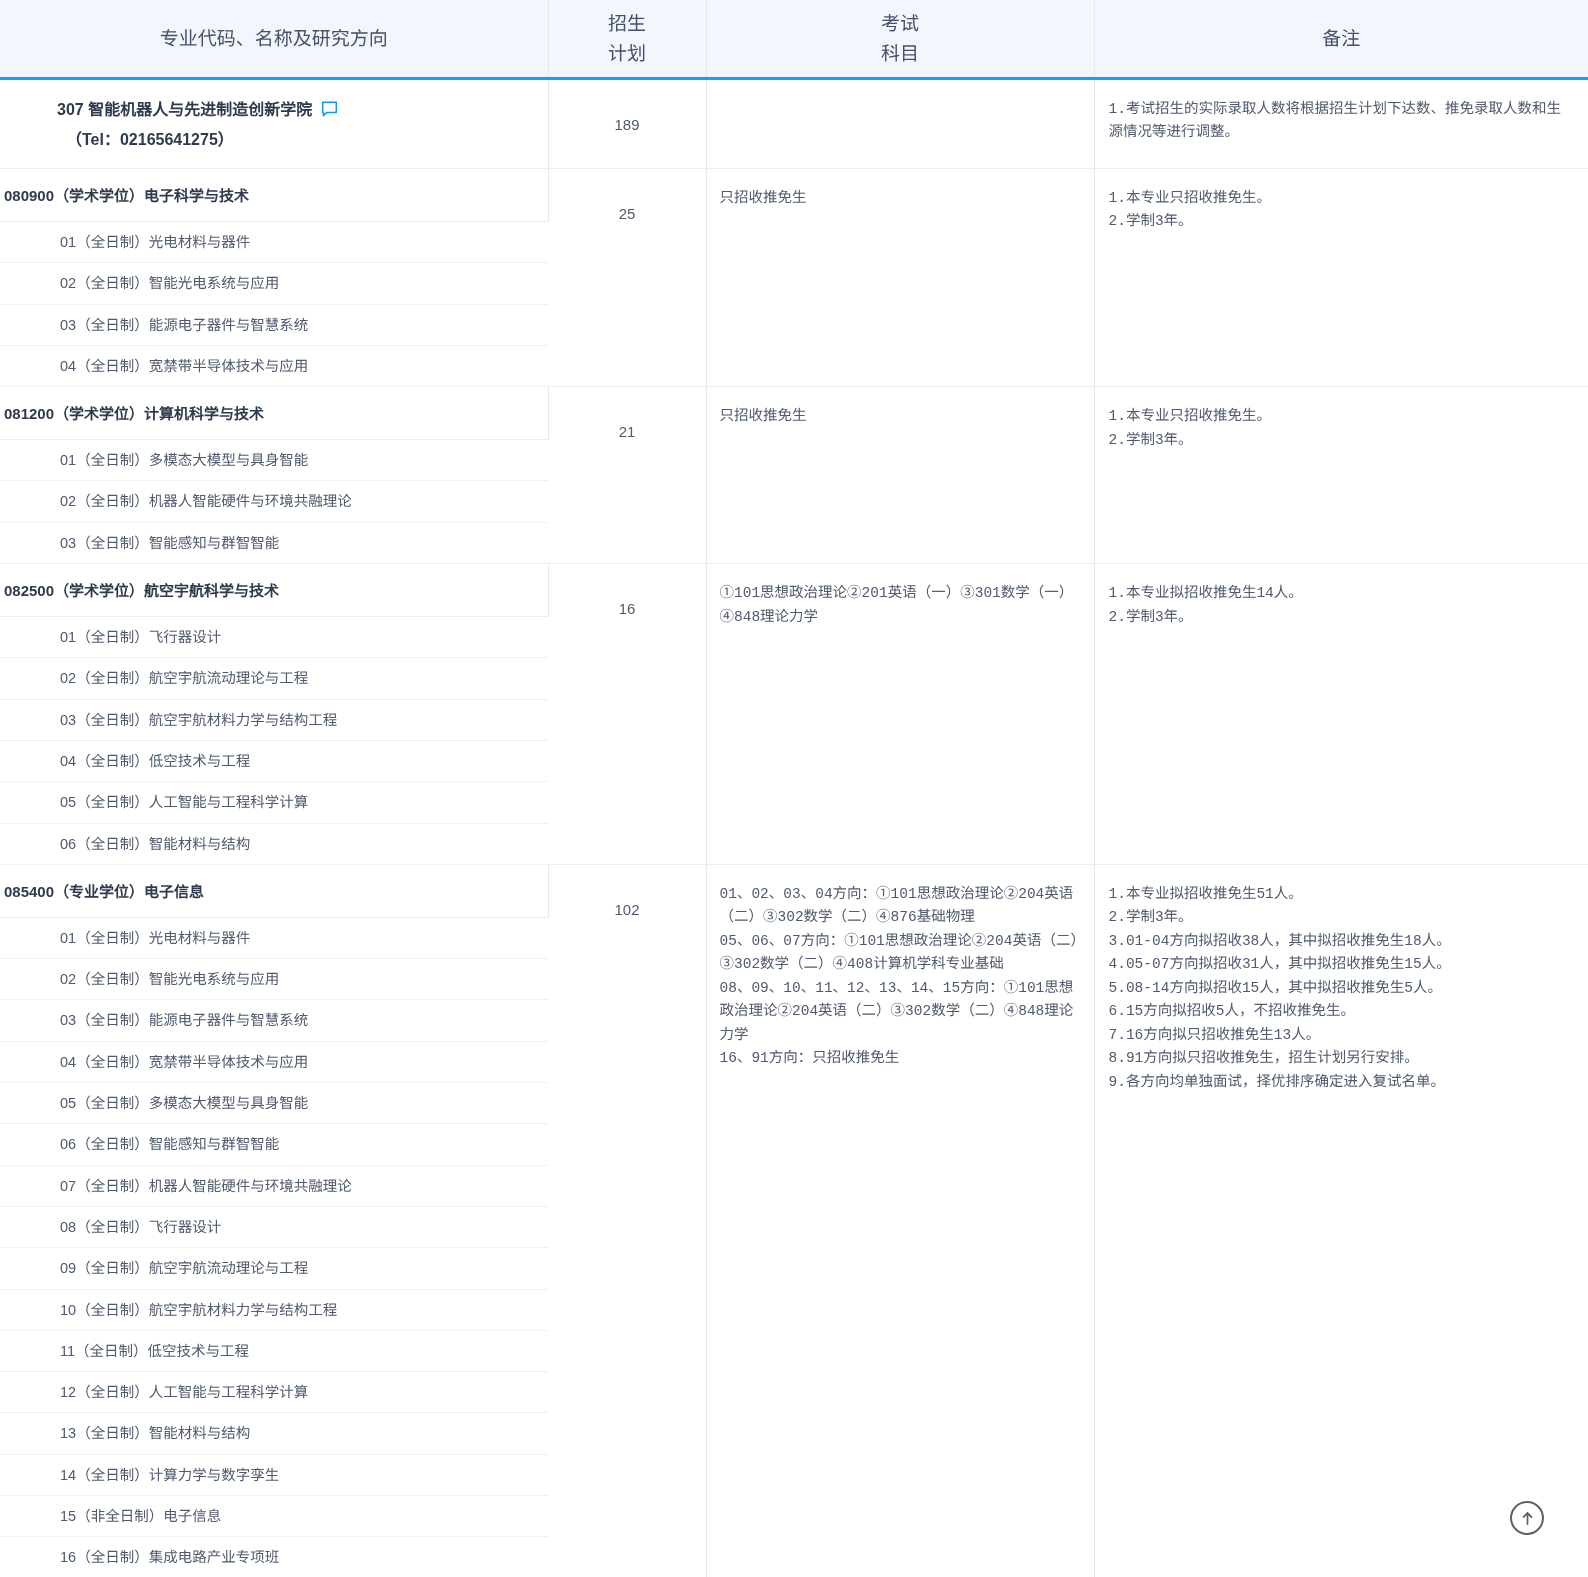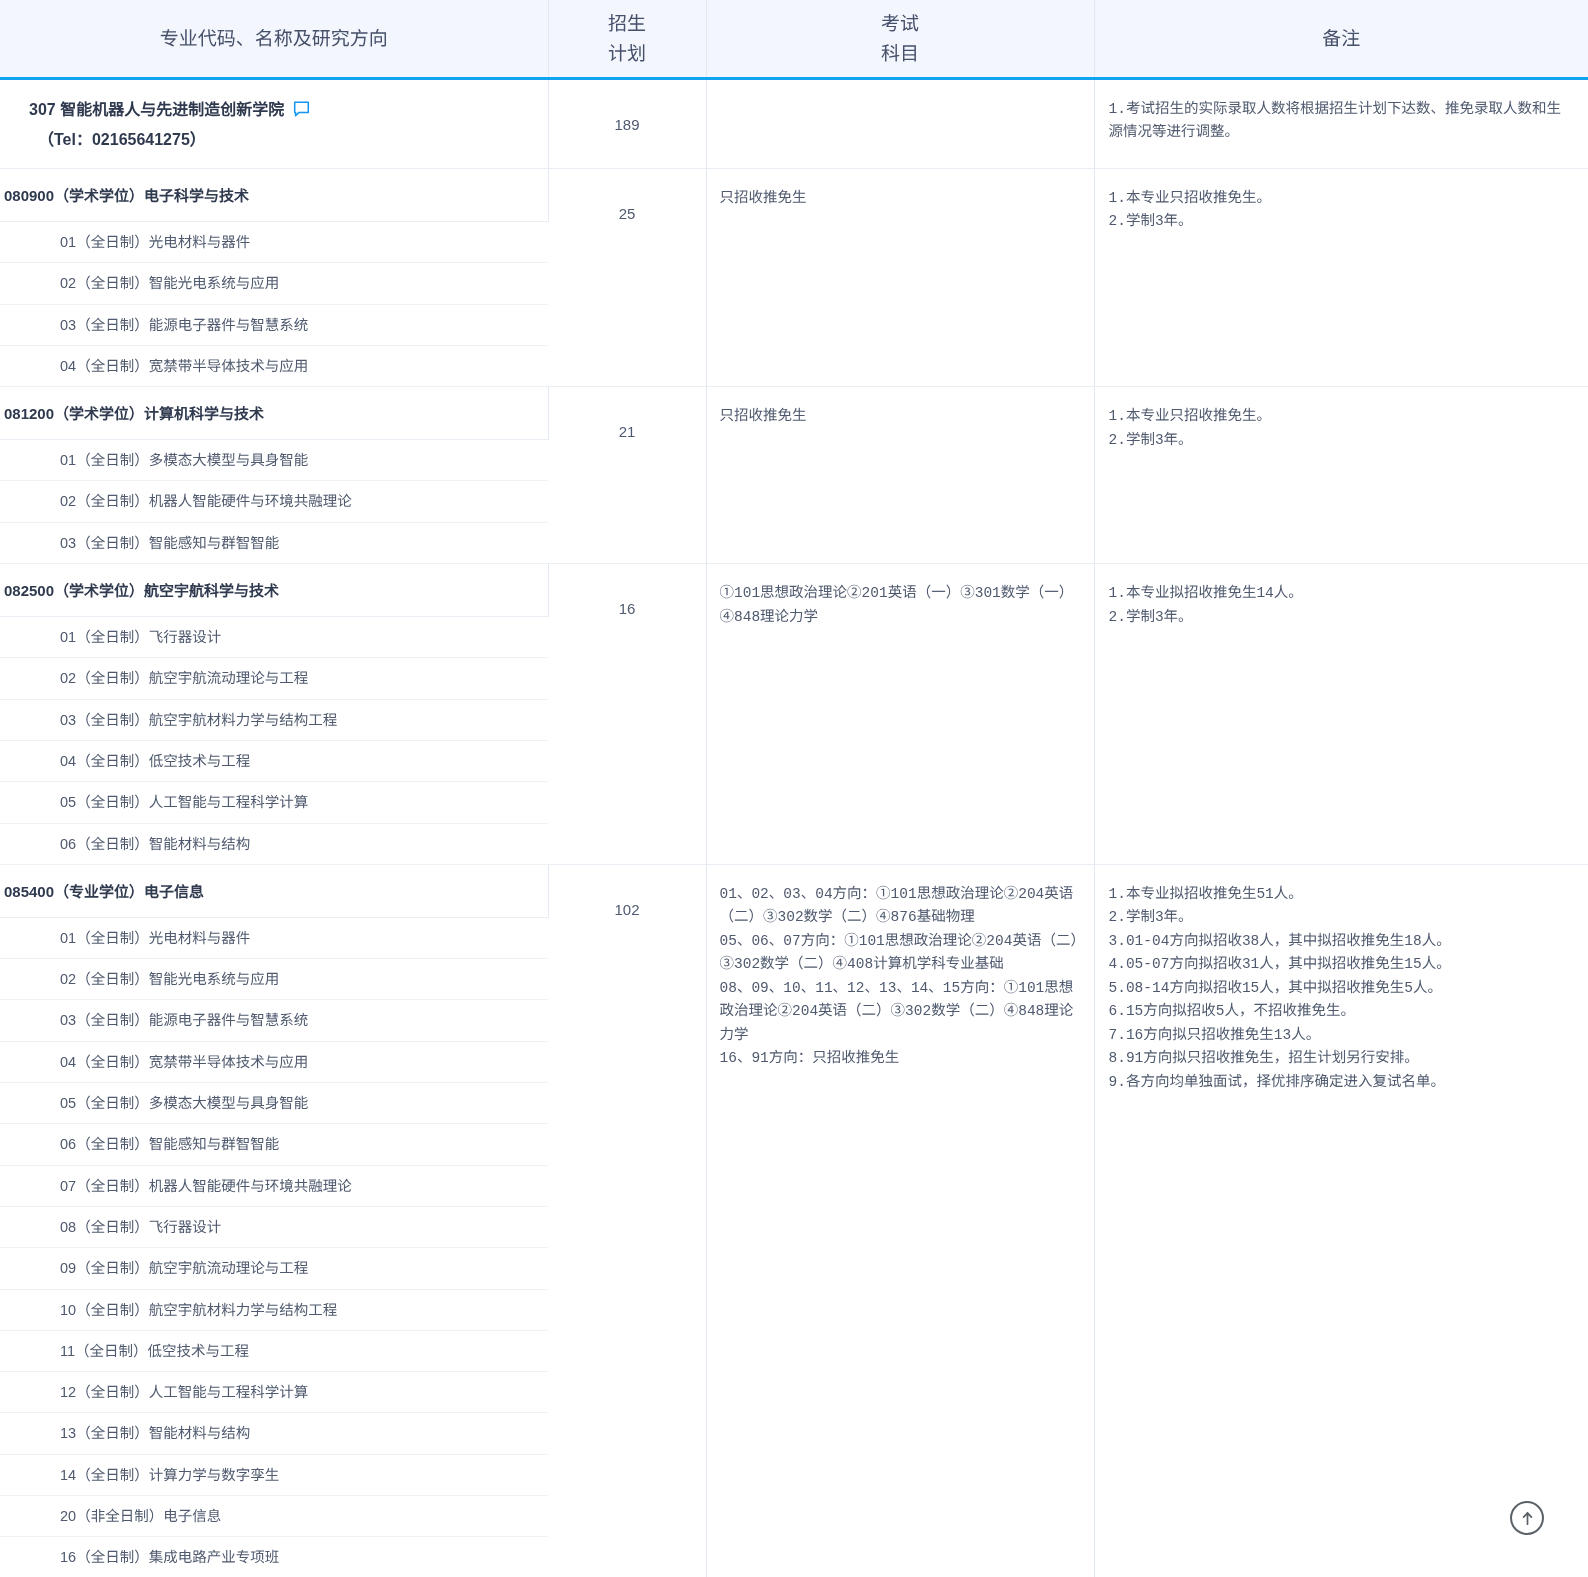--- a/index.html
+++ b/index.html
@@ -58,20 +58,21 @@
 
   tbody tr.row-dir td.major-cell { border-bottom: 1px solid #eef2f7; }
 
   
   .college-cell {
     padding: 16px 14px 14px 29px;
     font-size: 16px;
     font-weight: bold;
     color: #2f3a4f;
     line-height: 1.75;
+    margin-left: 28px;
   }
   .college-name { display: inline; }
   .bubble-icon {
     display: inline-block;
     vertical-align: -2px;
     margin-left: 9px;
   }
   .college-tel { display: block; padding-left: 9px; }
 
   .prog-cell {
@@ -367,21 +368,21 @@
           <div class="dir-cell">13（全日制）智能材料与结构</div>
         </td>
       </tr>
       <tr class="row-dir">
         <td class="major-cell">
           <div class="dir-cell">14（全日制）计算力学与数字孪生</div>
         </td>
       </tr>
       <tr class="row-dir">
         <td class="major-cell">
-          <div class="dir-cell">20（非全日制）电子信息</div>
+          <div class="dir-cell">15（非全日制）电子信息</div>
         </td>
       </tr>
       <tr class="row-dir">
         <td class="major-cell">
           <div class="dir-cell">16（全日制）集成电路产业专项班</div>
         </td>
       </tr>
     </tbody>
 </table>
 

